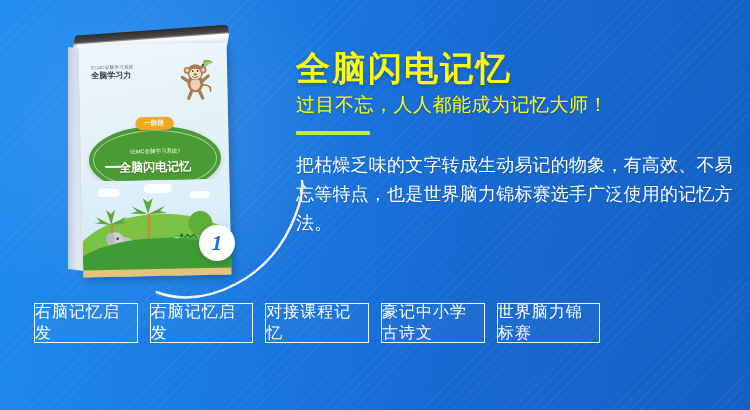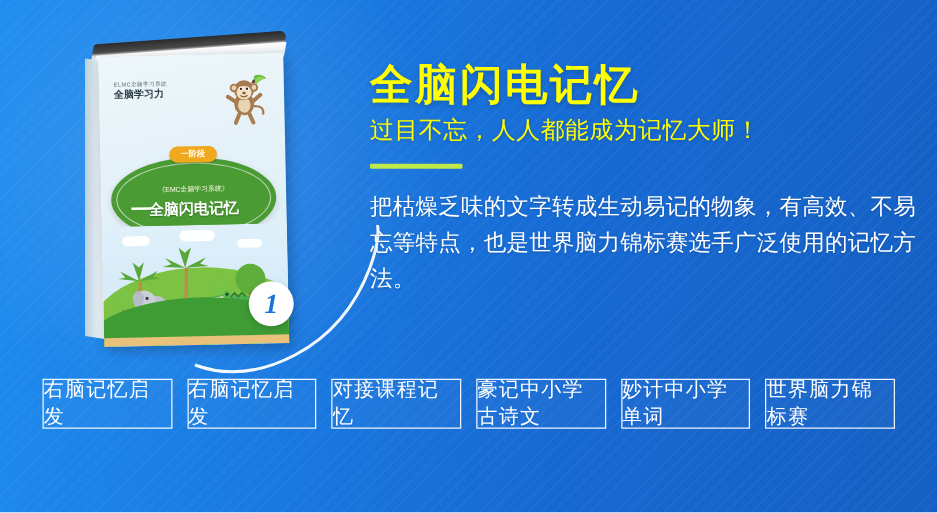--- a/index.html
+++ b/index.html
@@ -451,20 +451,17 @@
     <div class="feature-box">
         <span>右脑记忆启发</span>
       </div>
     <div class="feature-box">
         <span>对接课程记忆</span>
       </div>
     <div class="feature-box">
         <span>豪记中小学古诗文</span>
       </div>
     <div class="feature-box">
-        <span>妙计中小学单词</span>
-      </div>
-    <div class="feature-box">
         <span>世界脑力锦标赛</span>
       </div>
   </div>
 
 </div>
 
 </body></html>

